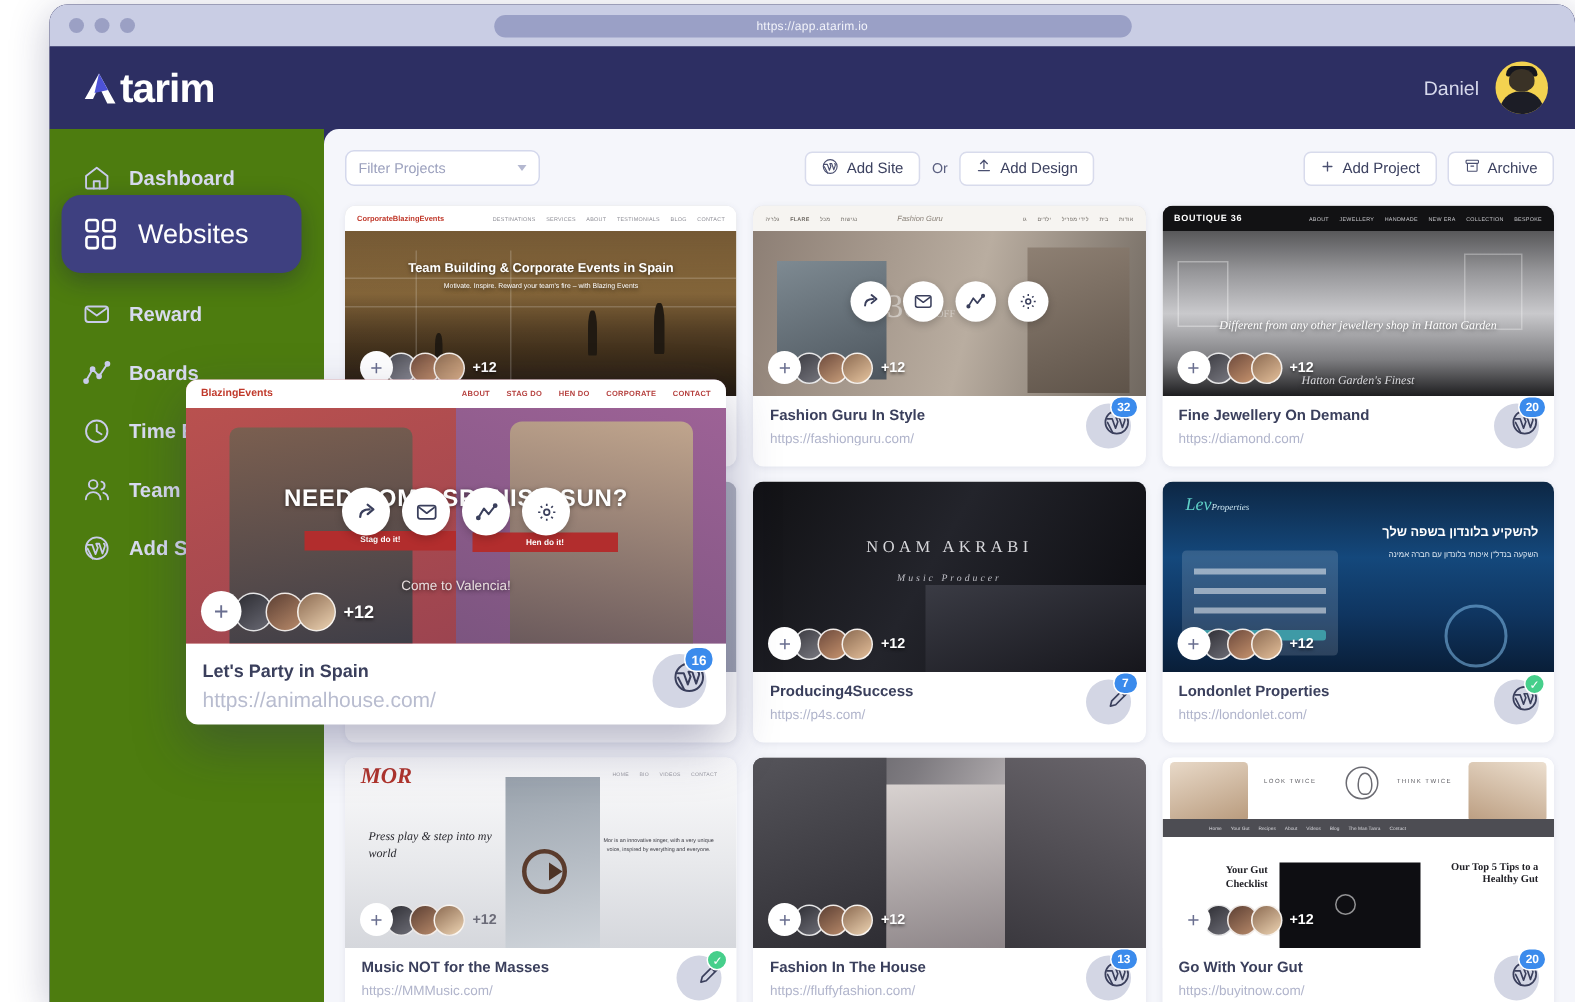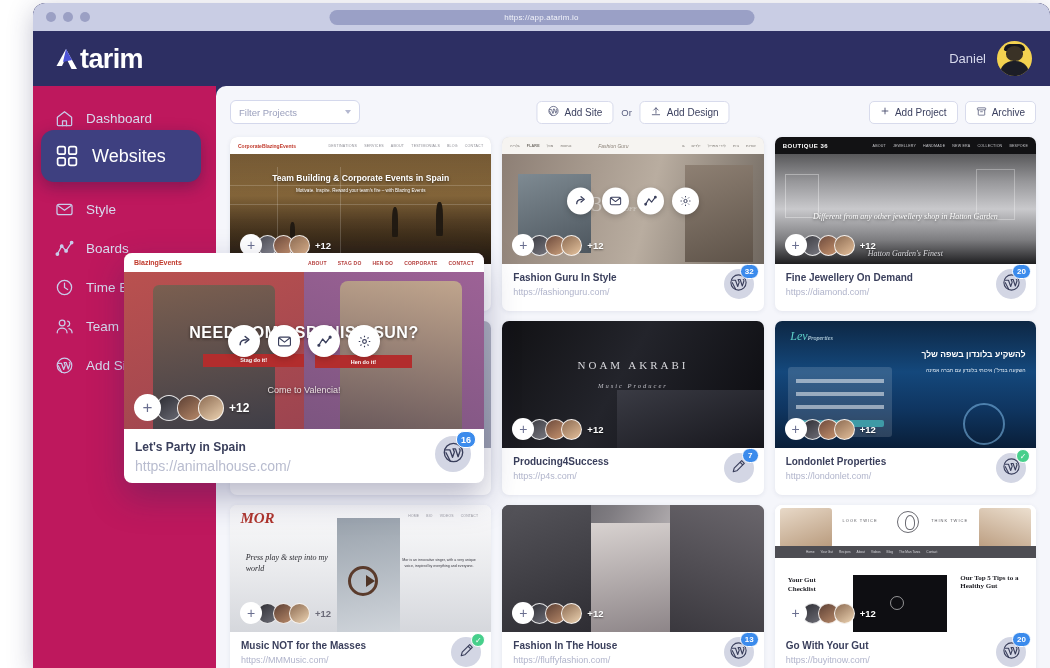--- a/index.html
+++ b/index.html
@@ -81,21 +81,22 @@
     width: 29px; height: 17px; border-radius: 13px 13px 0 0;
     background: #1c1d26;
   }
 
   
   #app-body { position: relative; height: 582px; }
 
   #sidebar {
     position: absolute; left: 0; top: 0;
     width: 183px; height: 582px;
-    background: #be185d;
+    background: #4d7c0f;
+    font-weight: bold;
   }
   .nav-item {
     position: relative;
     height: 39px;
     display: flex; align-items: center;
     gap: 12px;
     padding-left: 22px;
     color: #d8dbef;
     font-size: 13.5px;
     cursor: pointer;
@@ -198,21 +199,21 @@
   }
   .card-url {
     font-size: 9px; color: #b0b4cb; margin-top: 4px;
     white-space: nowrap; overflow: hidden; text-overflow: ellipsis;
     max-width: 190px;
   }
   .type-badge {
     position: absolute; right: 10px; top: 5px;
     width: 30px; height: 30px; border-radius: 50%;
     background: #d3d6e4;
-    display: flex; align-items: center; justify-content: center;
+    display: flex; align-items: center; justify-content: flex-end;
   }
   .count-bubble {
     position: absolute; right: -5px; top: -5px;
     min-width: 17px; height: 15px; padding: 0 4px;
     border-radius: 8px;
     background: #3b8bec;
     color: #ffffff; font-size: 8px; font-weight: bold;
     display: flex; align-items: center; justify-content: center;
     border: 1.5px solid #ffffff;
   }
@@ -324,21 +325,21 @@
   }
   .thumb-lev {
     background: linear-gradient(to bottom,#0d2744 0%,#14487c 40%,#0f3560 70%,#091e38 100%);
   }
   .thumb-mor {
     background: linear-gradient(to bottom,#fbfbfc 0%,#e8e9ec 55%,#d5d7dc 100%);
   }
   .thumb-fluffy {
     background: linear-gradient(115deg,#4a4a50 0%,#7e7b80 35%,#b9b4b6 60%,#4d4b50 100%);
   }
-  .thumb-gut { background: #ffffff; }
+  .thumb-gut { background: #ffffff; text-align: right; }
 </style>
 </head>
 <body>
 
 <div id="app-window">
 
   <div id="browser-chrome">
     <div class="traffic-lights">
       <div class="dot"></div>
       <div class="dot"></div>
@@ -386,21 +387,21 @@
 
       <div style="height:52px"></div>
 
       <div class="nav-item">
         <span class="ico">
           <svg width="19" height="19" viewBox="0 0 24 24" fill="none" stroke="#c9ccea" stroke-width="1.6" stroke-linejoin="round">
             <rect x="2.5" y="5.5" width="19" height="13" rx="2.5"></rect>
             <path d="M3.5 7 L12 13 L20.5 7"></path>
           </svg>
         </span>
-        <span>Style</span>
+        <span>Reward</span>
       </div>
 
       <div class="nav-item">
         <span class="ico">
           <svg width="19" height="19" viewBox="0 0 24 24" fill="none" stroke="#c9ccea" stroke-width="1.6" stroke-linecap="round" stroke-linejoin="round">
             <path d="M3 19 L8.5 9 L14 15 L21 4.5"></path>
             <circle cx="3" cy="19" r="1.6" fill="#c9ccea"></circle>
             <circle cx="8.5" cy="9" r="1.6" fill="#c9ccea"></circle>
             <circle cx="14" cy="15" r="1.6" fill="#c9ccea"></circle>
             <circle cx="21" cy="4.5" r="1.6" fill="#c9ccea"></circle>

